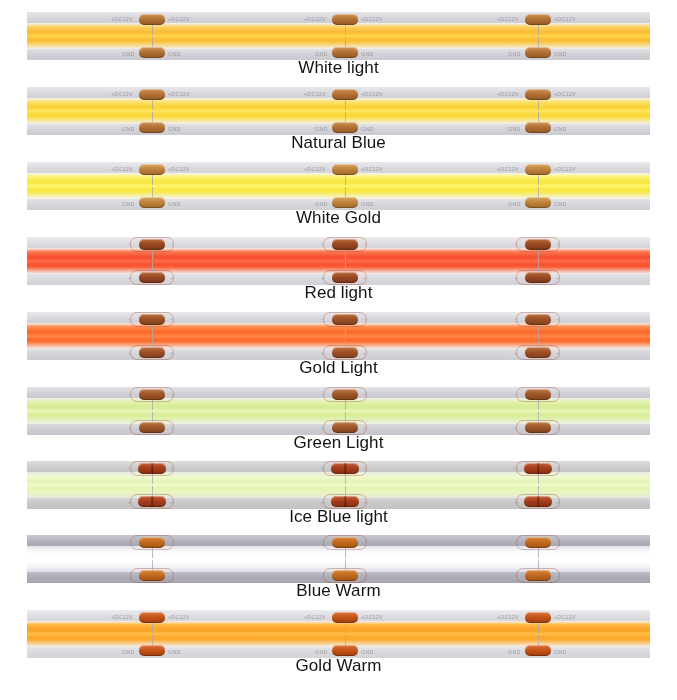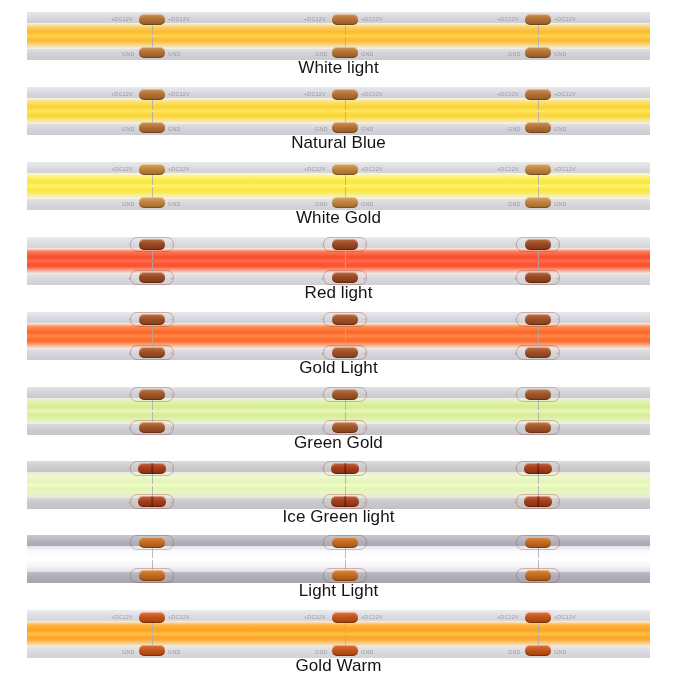--- a/index.html
+++ b/index.html
@@ -324,21 +324,21 @@
         <div class="pad pad-top" style="left: 498px; background: linear-gradient(rgb(189, 118, 64) 0%, rgb(157, 85, 40) 50%, rgb(130, 67, 29) 100%);"></div>
         <div class="seam t" style="left: 511px;"></div>
         <div class="pad-halo bot" style="left: 489px;"></div>
         <div class="pad pad-bot" style="left: 498px; background: linear-gradient(rgb(189, 118, 64) 0%, rgb(157, 85, 40) 50%, rgb(130, 67, 29) 100%);"></div>
         <div class="seam b" style="left: 511px;"></div>
         <div class="tick top" style="left: 487px; position: absolute; top: 4px;">−</div>
         <div class="tick top" style="left: 529px; position: absolute; top: 4px;">−</div>
         <div class="tick bot" style="left: 487px; position: absolute; bottom: 4px;">+</div>
         <div class="tick bot" style="left: 529px; position: absolute; bottom: 4px;">+</div>
       </div>
-      <div class="caption" style="top: 433px;">Green Gold</div>
+      <div class="caption" style="top: 433px;">Green Light</div>
     </div>
     <div class="strip-row" style="top: 0px;">
       <div class="strip" style="top: 461px; background: linear-gradient(rgb(220, 220, 221) 0%, rgb(201, 201, 202) 55%, rgb(194, 194, 196) 100%);">
         <div class="pcb-top" style="background: linear-gradient(rgb(220, 220, 221) 0%, rgb(201, 201, 202) 55%, rgb(194, 194, 196) 100%);"></div>
         <div class="pcb-bot" style="background: linear-gradient(rgb(220, 220, 221) 0%, rgb(201, 201, 202) 55%, rgb(194, 194, 196) 100%);"></div>
         <div class="glow" style="background: linear-gradient(rgb(231, 233, 224) 0%, rgb(240, 250, 208) 18%, rgb(216, 240, 160) 50%, rgb(232, 247, 189) 74%, rgb(230, 232, 223) 100%);">
           <div class="glow-core" style="background: linear-gradient(transparent 0%, rgb(238, 250, 200) 45%, rgb(238, 250, 200) 55%, transparent 100%);"></div>
         </div>
         <div class="pad-halo top" style="left: 103px;"></div>
         <div class="pad pad-top dual" style="left: 111px; background: linear-gradient(rgb(195, 92, 51) 0%, rgb(162, 60, 27) 50%, rgb(138, 47, 18) 100%);"></div>
@@ -364,21 +364,21 @@
         <div class="pad pad-top dual" style="left: 497px; background: linear-gradient(rgb(195, 92, 51) 0%, rgb(162, 60, 27) 50%, rgb(138, 47, 18) 100%);"></div>
         <div class="seam t" style="left: 511px;"></div>
         <div class="pad-halo bot" style="left: 489px;"></div>
         <div class="pad pad-bot dual" style="left: 497px; background: linear-gradient(rgb(195, 92, 51) 0%, rgb(162, 60, 27) 50%, rgb(138, 47, 18) 100%);"></div>
         <div class="seam b" style="left: 511px;"></div>
         <div class="tick top" style="left: 487px; position: absolute; top: 4px;">−</div>
         <div class="tick top" style="left: 529px; position: absolute; top: 4px;">−</div>
         <div class="tick bot" style="left: 487px; position: absolute; bottom: 4px;">+</div>
         <div class="tick bot" style="left: 529px; position: absolute; bottom: 4px;">+</div>
       </div>
-      <div class="caption" style="top: 507px;">Ice Green light</div>
+      <div class="caption" style="top: 507px;">Ice Blue light</div>
     </div>
     <div class="strip-row" style="top: 0px;">
       <div class="strip" style="top: 535px; background: linear-gradient(rgb(201, 201, 210) 0%, rgb(174, 174, 184) 55%, rgb(165, 165, 176) 100%);">
         <div class="pcb-top" style="background: linear-gradient(rgb(201, 201, 210) 0%, rgb(174, 174, 184) 55%, rgb(165, 165, 176) 100%);"></div>
         <div class="pcb-bot" style="background: linear-gradient(rgb(201, 201, 210) 0%, rgb(174, 174, 184) 55%, rgb(165, 165, 176) 100%);"></div>
         <div class="glow" style="background: linear-gradient(rgb(225, 225, 233) 0%, rgb(251, 251, 254) 20%, rgb(255, 255, 255) 50%, rgb(246, 246, 250) 76%, rgb(222, 222, 230) 100%);">
           <div class="glow-core" style="background: linear-gradient(transparent 0%, rgb(255, 255, 255) 45%, rgb(255, 255, 255) 55%, transparent 100%);"></div>
         </div>
         <div class="pad-halo top" style="left: 103px;"></div>
         <div class="pad pad-top" style="left: 112px; background: linear-gradient(rgb(218, 132, 56) 0%, rgb(192, 106, 31) 50%, rgb(164, 84, 20) 100%);"></div>
@@ -404,21 +404,21 @@
         <div class="pad pad-top" style="left: 498px; background: linear-gradient(rgb(218, 132, 56) 0%, rgb(192, 106, 31) 50%, rgb(164, 84, 20) 100%);"></div>
         <div class="seam t" style="left: 511px;"></div>
         <div class="pad-halo bot" style="left: 489px;"></div>
         <div class="pad pad-bot" style="left: 498px; background: linear-gradient(rgb(218, 132, 56) 0%, rgb(192, 106, 31) 50%, rgb(164, 84, 20) 100%);"></div>
         <div class="seam b" style="left: 511px;"></div>
         <div class="tick top" style="left: 487px; position: absolute; top: 4px;">−</div>
         <div class="tick top" style="left: 529px; position: absolute; top: 4px;">−</div>
         <div class="tick bot" style="left: 487px; position: absolute; bottom: 4px;">+</div>
         <div class="tick bot" style="left: 529px; position: absolute; bottom: 4px;">+</div>
       </div>
-      <div class="caption" style="top: 581px;">Light Light</div>
+      <div class="caption" style="top: 581px;">Blue Warm</div>
     </div>
     <div class="strip-row" style="top: 0px;">
       <div class="strip" style="top: 610px; background: linear-gradient(rgb(236, 236, 240) 0%, rgb(218, 218, 222) 55%, rgb(210, 210, 216) 100%);">
         <div class="pcb-top" style="background: linear-gradient(rgb(236, 236, 240) 0%, rgb(218, 218, 222) 55%, rgb(210, 210, 216) 100%);"></div>
         <div class="pcb-bot" style="background: linear-gradient(rgb(236, 236, 240) 0%, rgb(218, 218, 222) 55%, rgb(210, 210, 216) 100%);"></div>
         <div class="glow" style="background: linear-gradient(rgb(246, 243, 239) 0%, rgb(255, 185, 72) 14%, rgb(249, 146, 10) 46%, rgb(253, 171, 48) 72%, rgb(243, 241, 237) 100%);">
           <div class="glow-core" style="background: linear-gradient(transparent 0%, rgb(255, 188, 69) 45%, rgb(255, 188, 69) 55%, transparent 100%);"></div>
         </div>
         <div class="pad pad-top" style="left: 112px; background: linear-gradient(rgb(222, 112, 56) 0%, rgb(194, 83, 24) 50%, rgb(164, 64, 14) 100%);"></div>
         <div class="seam t" style="left: 125px;"></div>

